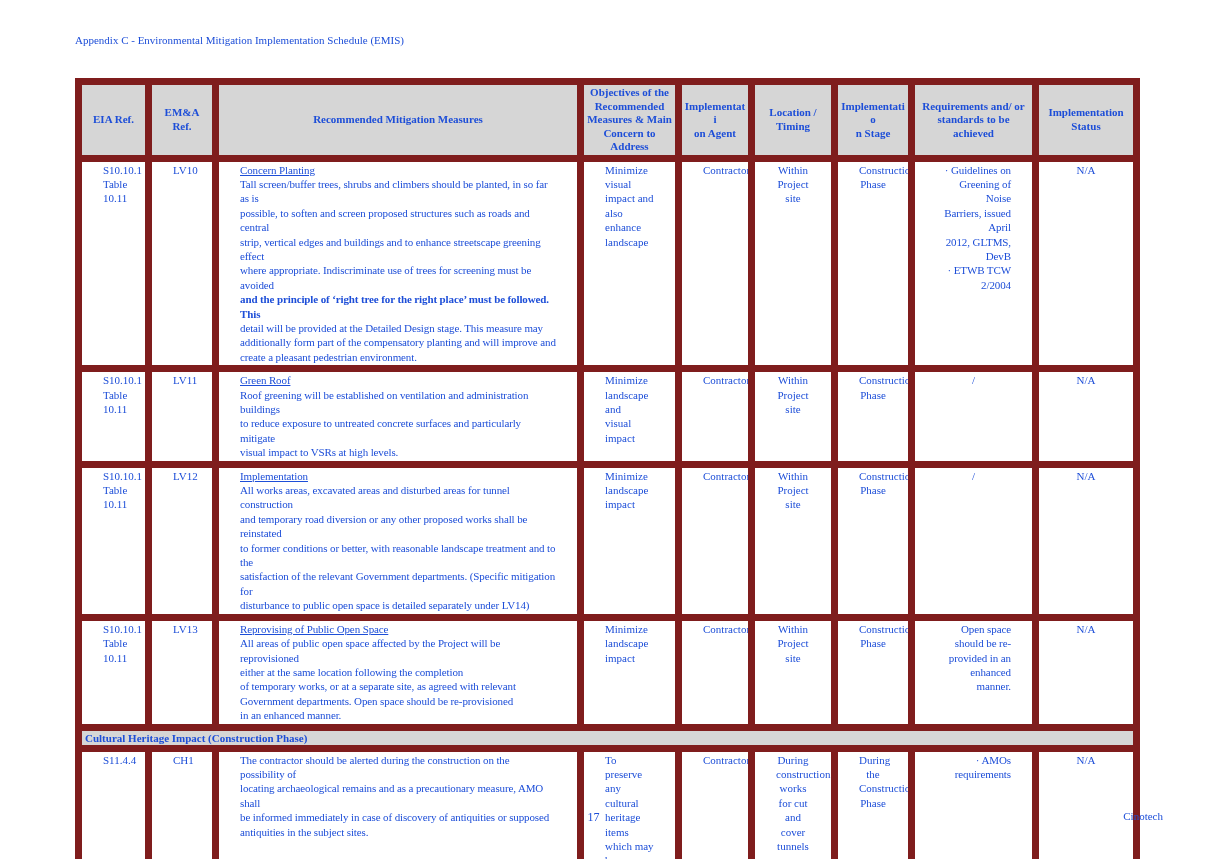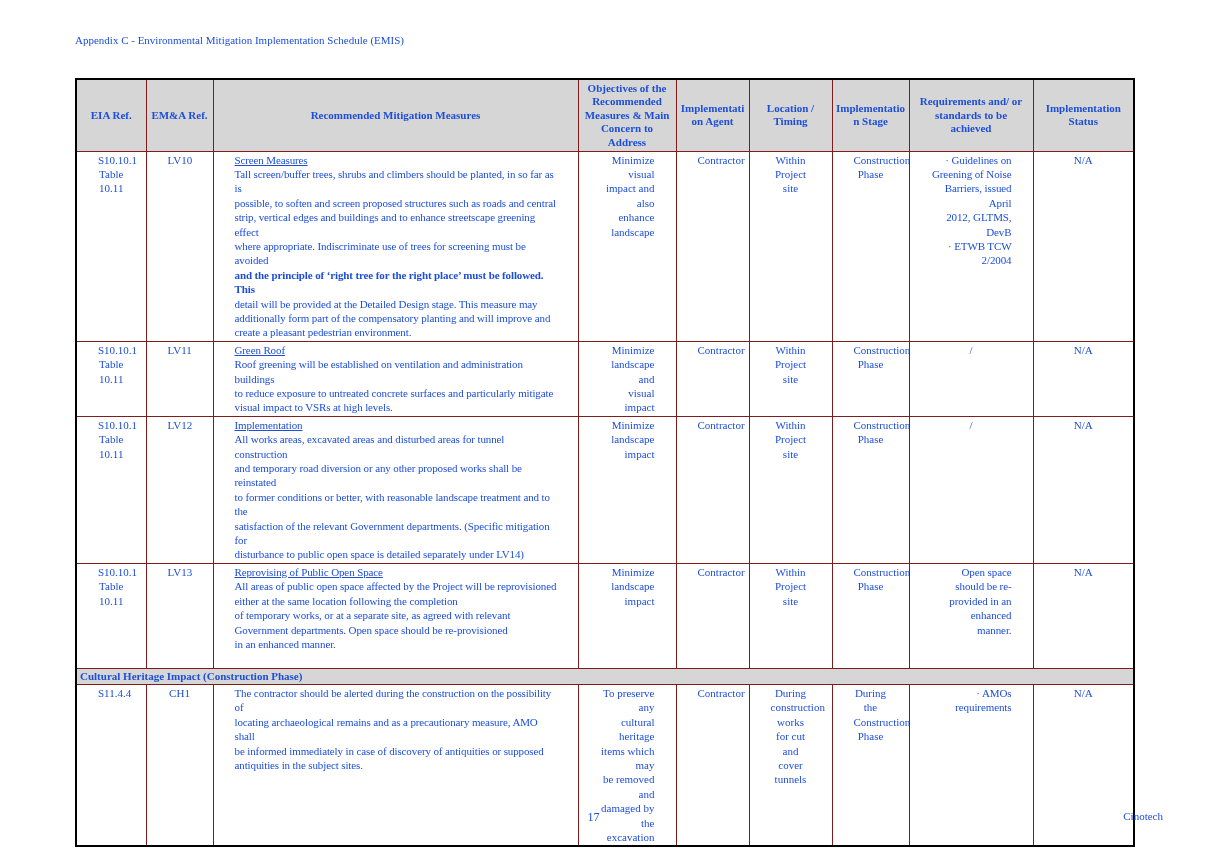--- a/index.html
+++ b/index.html
@@ -16,21 +16,21 @@
     font-size:11px;line-height:13px;
   }
   table.emis{
     position:absolute;left:75px;top:78px;
     width:1058px;
     border-collapse:collapse;
     table-layout:fixed;
     border:2px solid #000;
   }
   table.emis th, table.emis td{
-    border:1px solid #7f1d1d;
+    border:7px solid #7f1d1d;
     font-size:11px;
     vertical-align:top;
     overflow:hidden;
   }
   table.emis th{
     background:#d6d6d6;
     font-weight:bold;
     text-align:center;
     vertical-align:middle;
     padding:1px 2px;
@@ -53,21 +53,21 @@
   td.c-center{text-align:center;}
   td.c-measures{
     text-align:left;
     font-size:10.6px;
     letter-spacing:-0.12px;
     line-height:14.3px;
     padding:1px 2px 1px 3px;
   }
   .m-title{text-decoration:underline;}
   .m-bold{font-weight:bold;}
-  td.c-obj{text-align:right;}
+  td.c-obj{text-align:left;}
   td.c-req-left{text-align:right;font-size:10.8px;letter-spacing:-0.1px;}
   td.c-req-center{text-align:center;}
   tr.rs td{
     background:#d6d6d6;
     font-weight:bold;
     text-align:left;
     padding:0 3px;
     line-height:14px;
     font-size:11px;
   }
@@ -121,21 +121,21 @@
 achieved</th>
         <th>Implementation
 Status</th>
       </tr>
     </thead>
     <tbody>
       <tr class="r0">
         <td class="c-center">S10.10.1
 Table 10.11</td>
         <td class="c-center">LV10</td>
-        <td class="c-measures"><span class="m-title">Screen Measures</span><span>
+        <td class="c-measures"><span class="m-title">Concern Planting</span><span>
 Tall screen/buffer trees, shrubs and climbers should be planted, in so far as is
 possible, to soften and screen proposed structures such as roads and central
 strip, vertical edges and buildings and to enhance streetscape greening effect
 where appropriate. Indiscriminate use of trees for screening must be avoided
 </span><span class="m-bold">and the principle of ‘right tree for the right place’ must be followed. This
 </span><span>detail will be provided at the Detailed Design stage. This measure may
 additionally form part of the compensatory planting and will improve and
 create a pleasant pedestrian environment.</span></td>
         <td class="c-obj">Minimize visual
 impact and also

